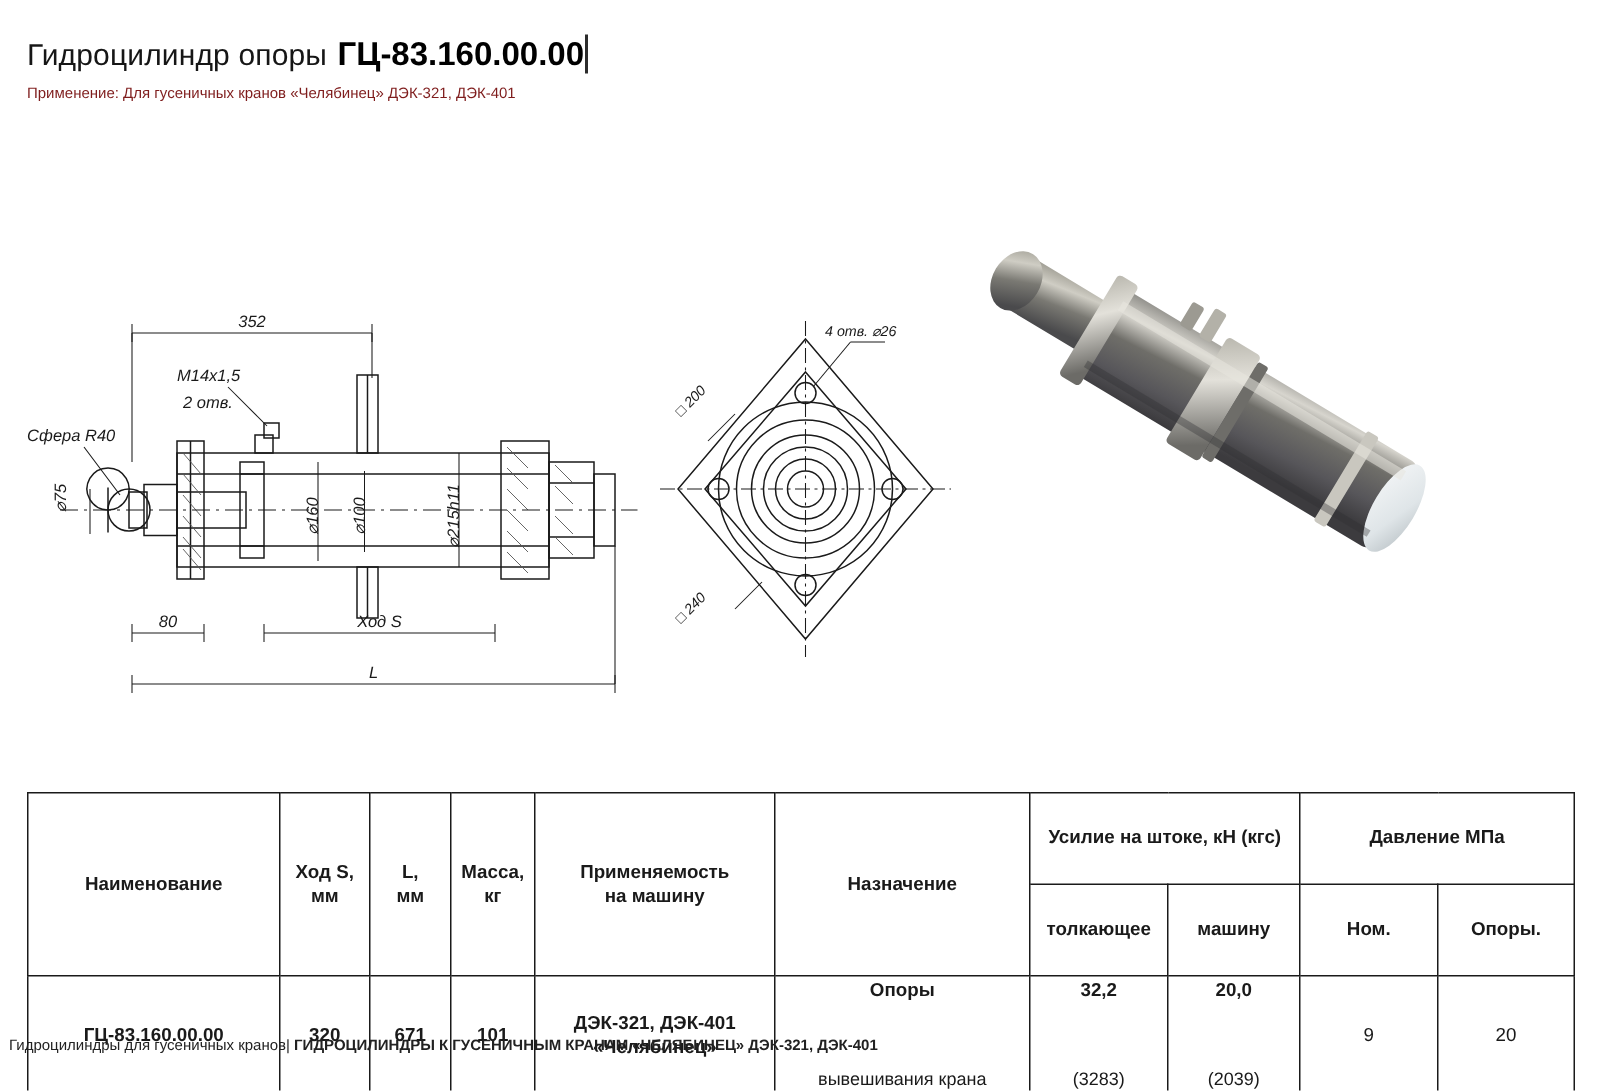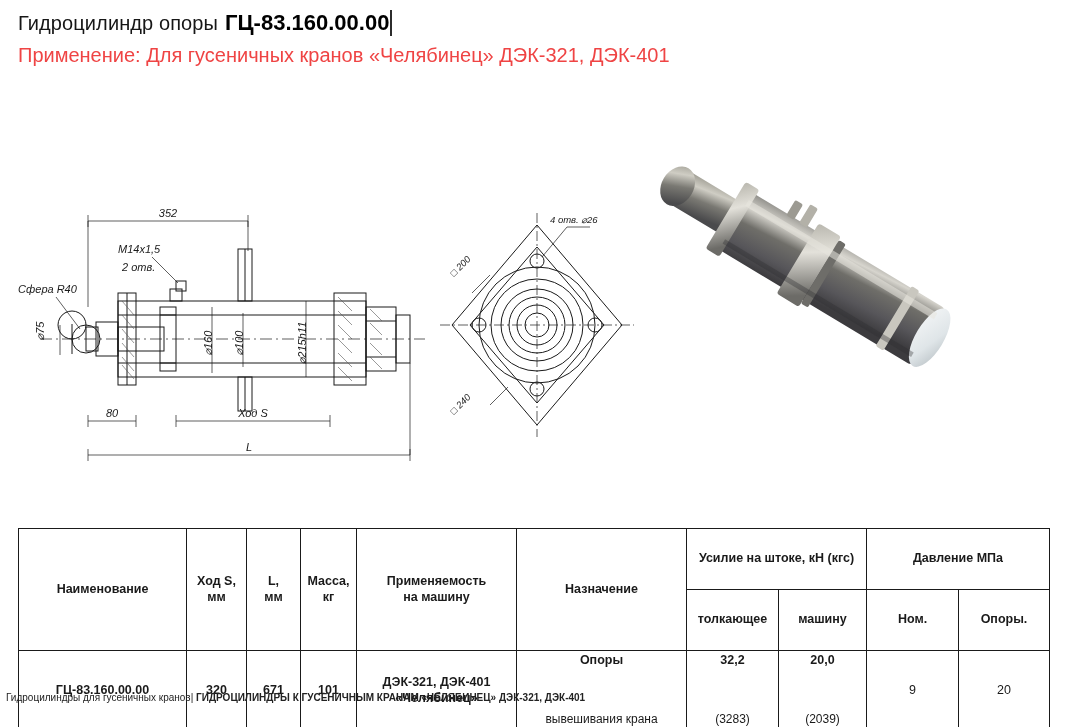--- a/index.html
+++ b/index.html
@@ -18,21 +18,21 @@
 
   
   .page {
     width: 1067px;
     height: 727px;
     position: relative;
     box-sizing: border-box;
     padding: 0;
   }
   .header {
-    padding: 10px 18px 0 18px;
+    padding: 23px 18px 0 18px;
   }
   .title-line {
     display: flex;
     align-items: baseline;
     white-space: nowrap;
   }
   .title-prefix {
     font-size: 20px;
     font-weight: 400;
     letter-spacing: 0.1px;
@@ -41,22 +41,22 @@
   .title-code {
     font-size: 22px;
     font-weight: bold;
     margin-left: 7px;
     color: #000;
     border-right: 2px solid #2c2c2c;
     padding-right: 1px;
   }
   .subtitle {
     margin-top: 8px;
-    font-size: 20px;
-    color: #ef4444;
+    font-size: 10px;
+    color: #7f1d1d;
   }
 
   
   .drawing-area {
     position: relative;
     width: 984px;
     height: 400px;
     margin-top: 8px;
   }
   .drawing-area svg {

